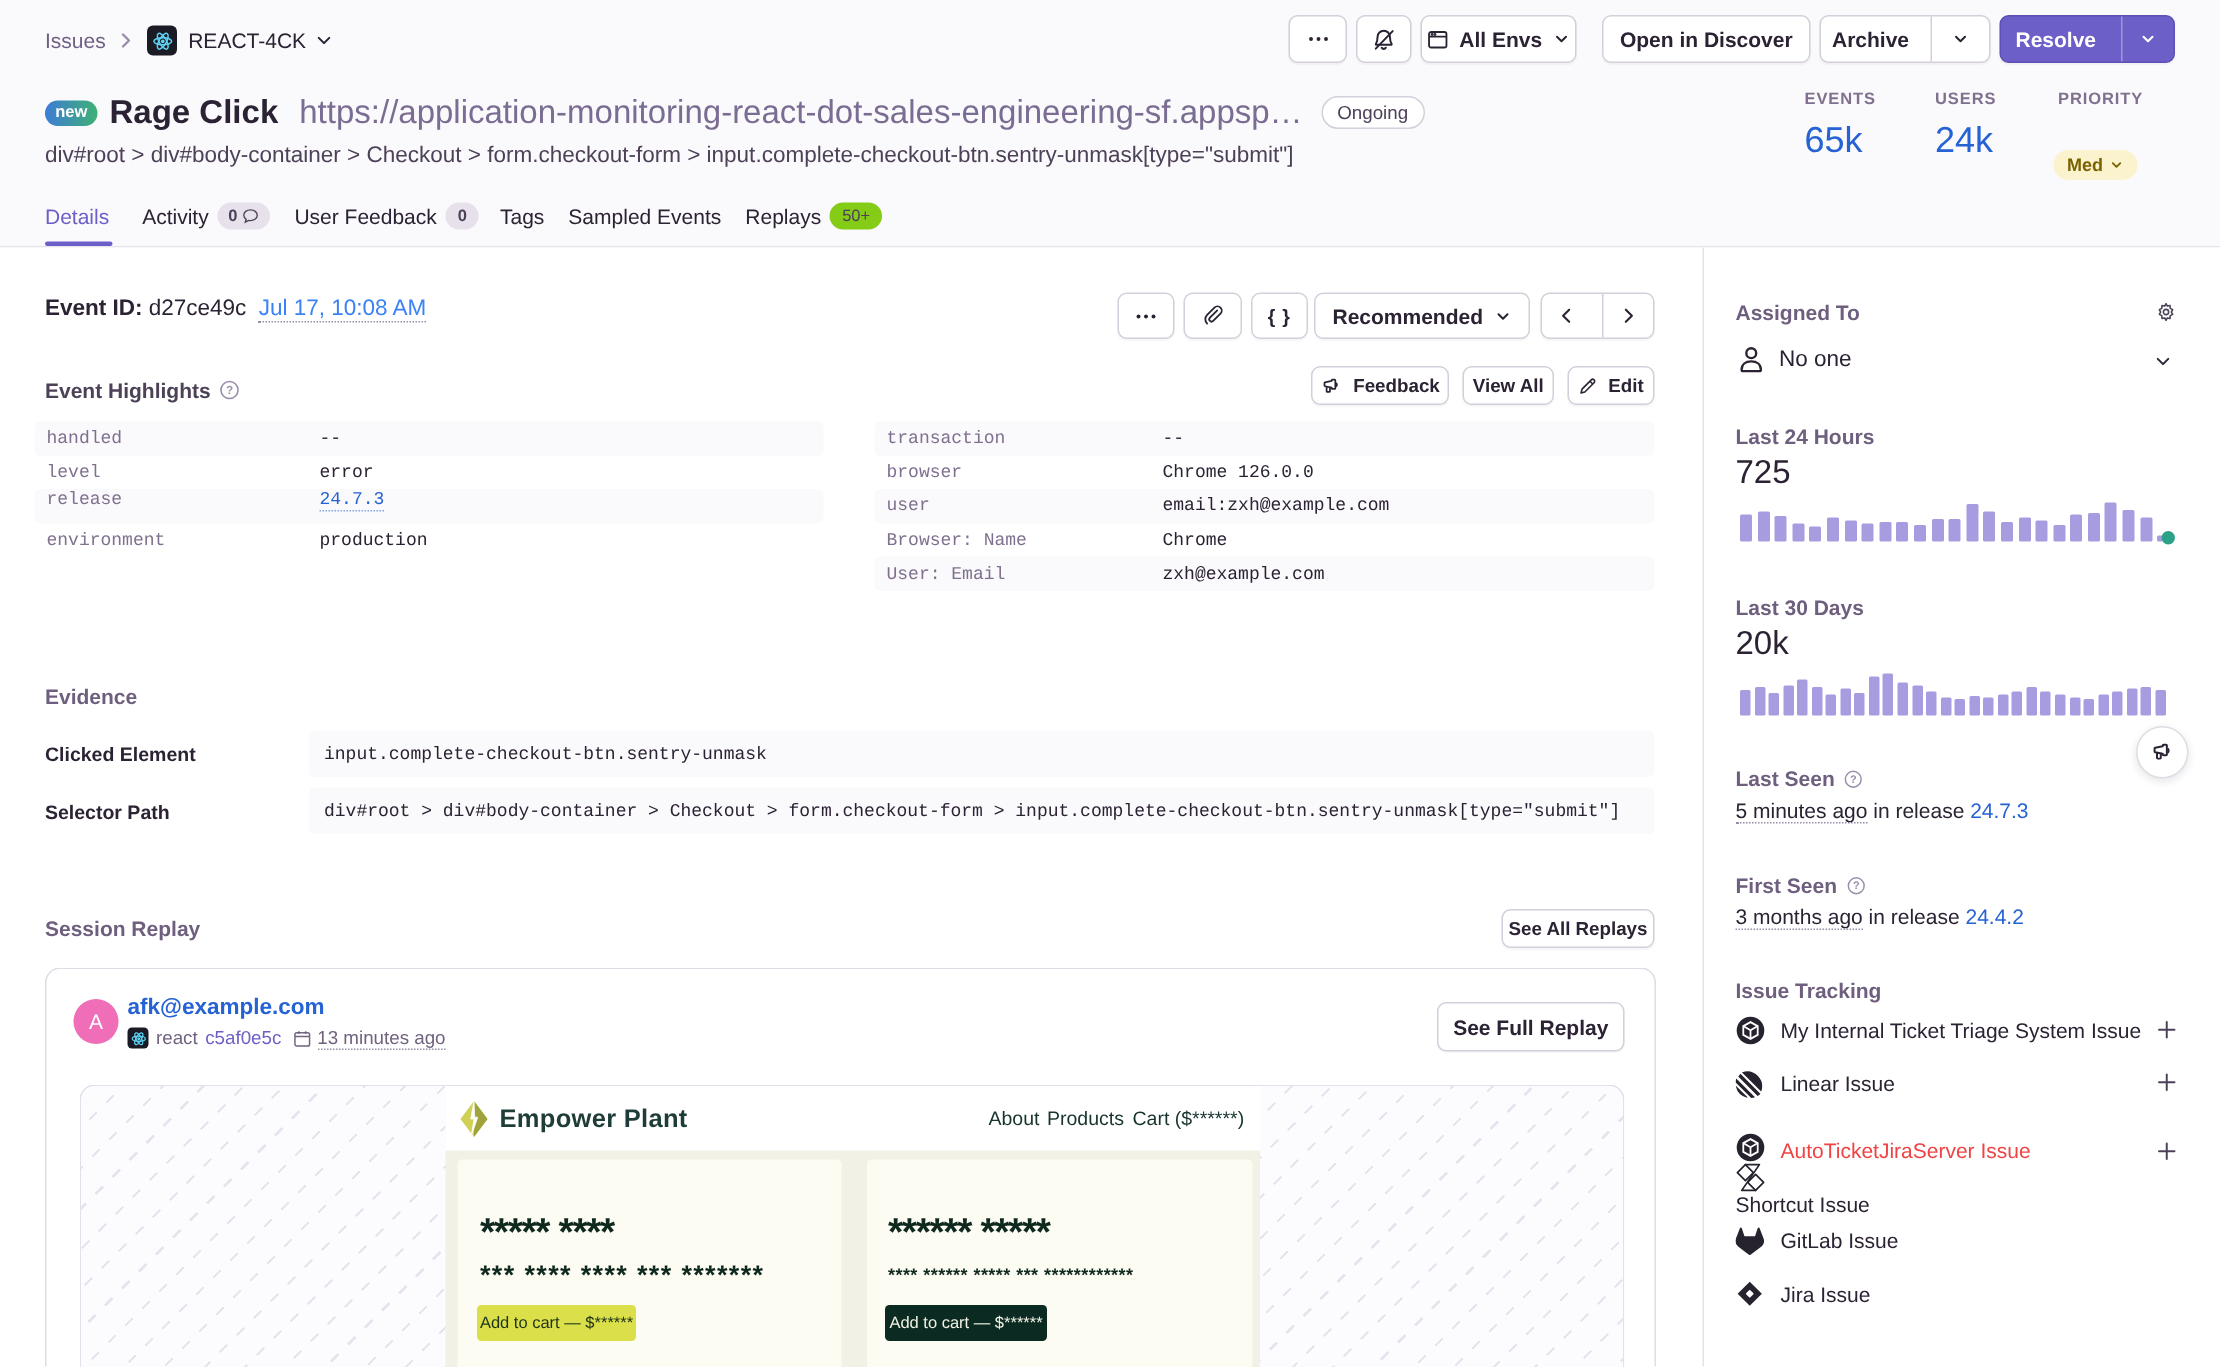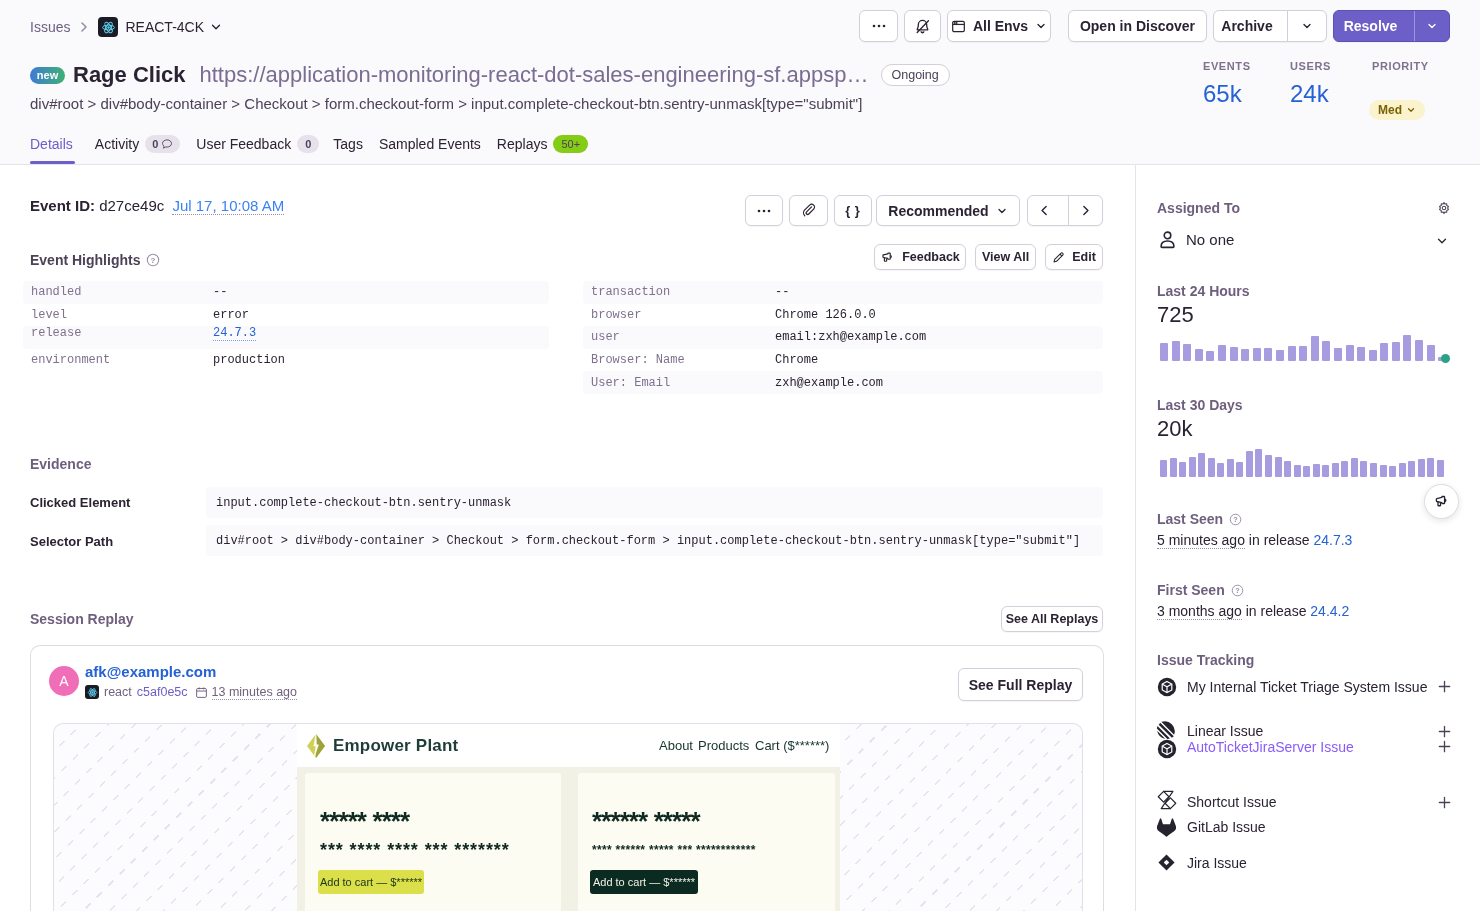--- a/index.html
+++ b/index.html
@@ -395,45 +395,45 @@
             <circle cx="10" cy="10" r="9.2" fill="#26222e"></circle>
             <path d="M10 4.4l4.8 2.7v5.8L10 15.6l-4.8-2.7V7.1z" fill="none" stroke="#fff" stroke-width="1.2"></path>
             <path d="M5.4 7.2L10 9.8l4.6-2.6M10 9.8v5.6" fill="none" stroke="#fff" stroke-width="1.2"></path>
           </svg>
         </span>
         <span style="flex:1">My Internal Ticket Triage System Issue</span>
         <svg width="15" height="15" viewBox="0 0 16 16">
           <path d="M8 2.5v11M2.5 8h11" stroke="#4D4158" stroke-width="1.4" stroke-linecap="round"></path>
         </svg>
       </div>
-      <div style="display: flex; align-items: flex-end; height: 35.2px; font-size: 14px; color: rgb(43, 34, 51);">
+      <div style="display: flex; align-items: center; height: 35.2px; font-size: 14px; color: rgb(43, 34, 51);">
         <span style="width:30px;display:flex;align-items:center">
           <svg width="20" height="20" viewBox="0 0 100 100">
             <path fill="#26222e" d="M1.22 61.5c-.22-.99 1-1.56 1.71-.85l36.42 36.42c.71.71.14 1.93-.85 1.71A50.18 50.18 0 0 1 1.22 61.5zM.01 46.89c-.02.52.18 1.02.55 1.39l51.16 51.16c.37.37.87.57 1.39.55 4.1-.25 8.1-1.06 11.89-2.37L2.38 35c-1.31 3.79-2.12 7.79-2.37 11.89zM7.07 25.79c-.22.43-.14.95.2 1.29l65.65 65.65c.34.34.86.42 1.29.2 3.03-1.71 5.85-3.74 8.41-6.04.43-.39.45-1.06.04-1.47L17.3 20.06c-.41-.41-1.08-.39-1.47.04-2.3 2.56-4.33 5.38-6.04 8.41zM22.69 14.03c-.48.36-.52 1.06-.1 1.48l61.9 61.9c.42.42 1.12.38 1.48-.1A49.98 49.98 0 0 0 22.69 14.03z"></path>
           </svg>
         </span>
         <span style="flex:1">Linear Issue</span>
         <svg width="15" height="15" viewBox="0 0 16 16">
           <path d="M8 2.5v11M2.5 8h11" stroke="#4D4158" stroke-width="1.4" stroke-linecap="round"></path>
         </svg>
       </div>
-      <div style="display: flex; align-items: flex-start; height: 35.2px; font-size: 14px; color: #8b5cf6;">
+      <div style="display: flex; align-items: flex-end; height: 35.2px; font-size: 14px; color: #ef4444;">
         <span style="width:30px;display:flex;align-items:center">
           <svg width="20" height="20" viewBox="0 0 20 20">
             <circle cx="10" cy="10" r="9.2" fill="#26222e"></circle>
             <path d="M10 4.4l4.8 2.7v5.8L10 15.6l-4.8-2.7V7.1z" fill="none" stroke="#fff" stroke-width="1.2"></path>
             <path d="M5.4 7.2L10 9.8l4.6-2.6M10 9.8v5.6" fill="none" stroke="#fff" stroke-width="1.2"></path>
           </svg>
         </span>
         <span style="flex:1">AutoTicketJiraServer Issue</span>
         <svg width="15" height="15" viewBox="0 0 16 16">
           <path d="M8 2.5v11M2.5 8h11" stroke="#4D4158" stroke-width="1.4" stroke-linecap="round"></path>
         </svg>
       </div>
-      <div style="display: flex; align-items: flex-end; height: 35.2px; font-size: 14px; color: rgb(43, 34, 51);">
+      <div style="display: flex; align-items: flex-start; height: 35.2px; font-size: 14px; color: rgb(43, 34, 51); flex-direction: column;">
         <span style="width:30px;display:flex;align-items:center">
           <svg width="20" height="20" viewBox="0 0 24 24" fill="none" stroke="#26222e" stroke-width="1.4" stroke-linejoin="round" stroke-linecap="round">
             <path d="M7.9 1.7L14.3 8.1 7.9 14.5 1.5 8.1z"></path>
             <path d="M16.1 9.5L22.5 15.9 16.1 22.3 9.7 15.9z"></path>
             <path d="M7.9 1.7h11.2L5 22.3h11.1"></path>
           </svg>
         </span>
         <span style="flex:1">Shortcut Issue</span>
         <svg width="15" height="15" viewBox="0 0 16 16">
           <path d="M8 2.5v11M2.5 8h11" stroke="#4D4158" stroke-width="1.4" stroke-linecap="round"></path>

